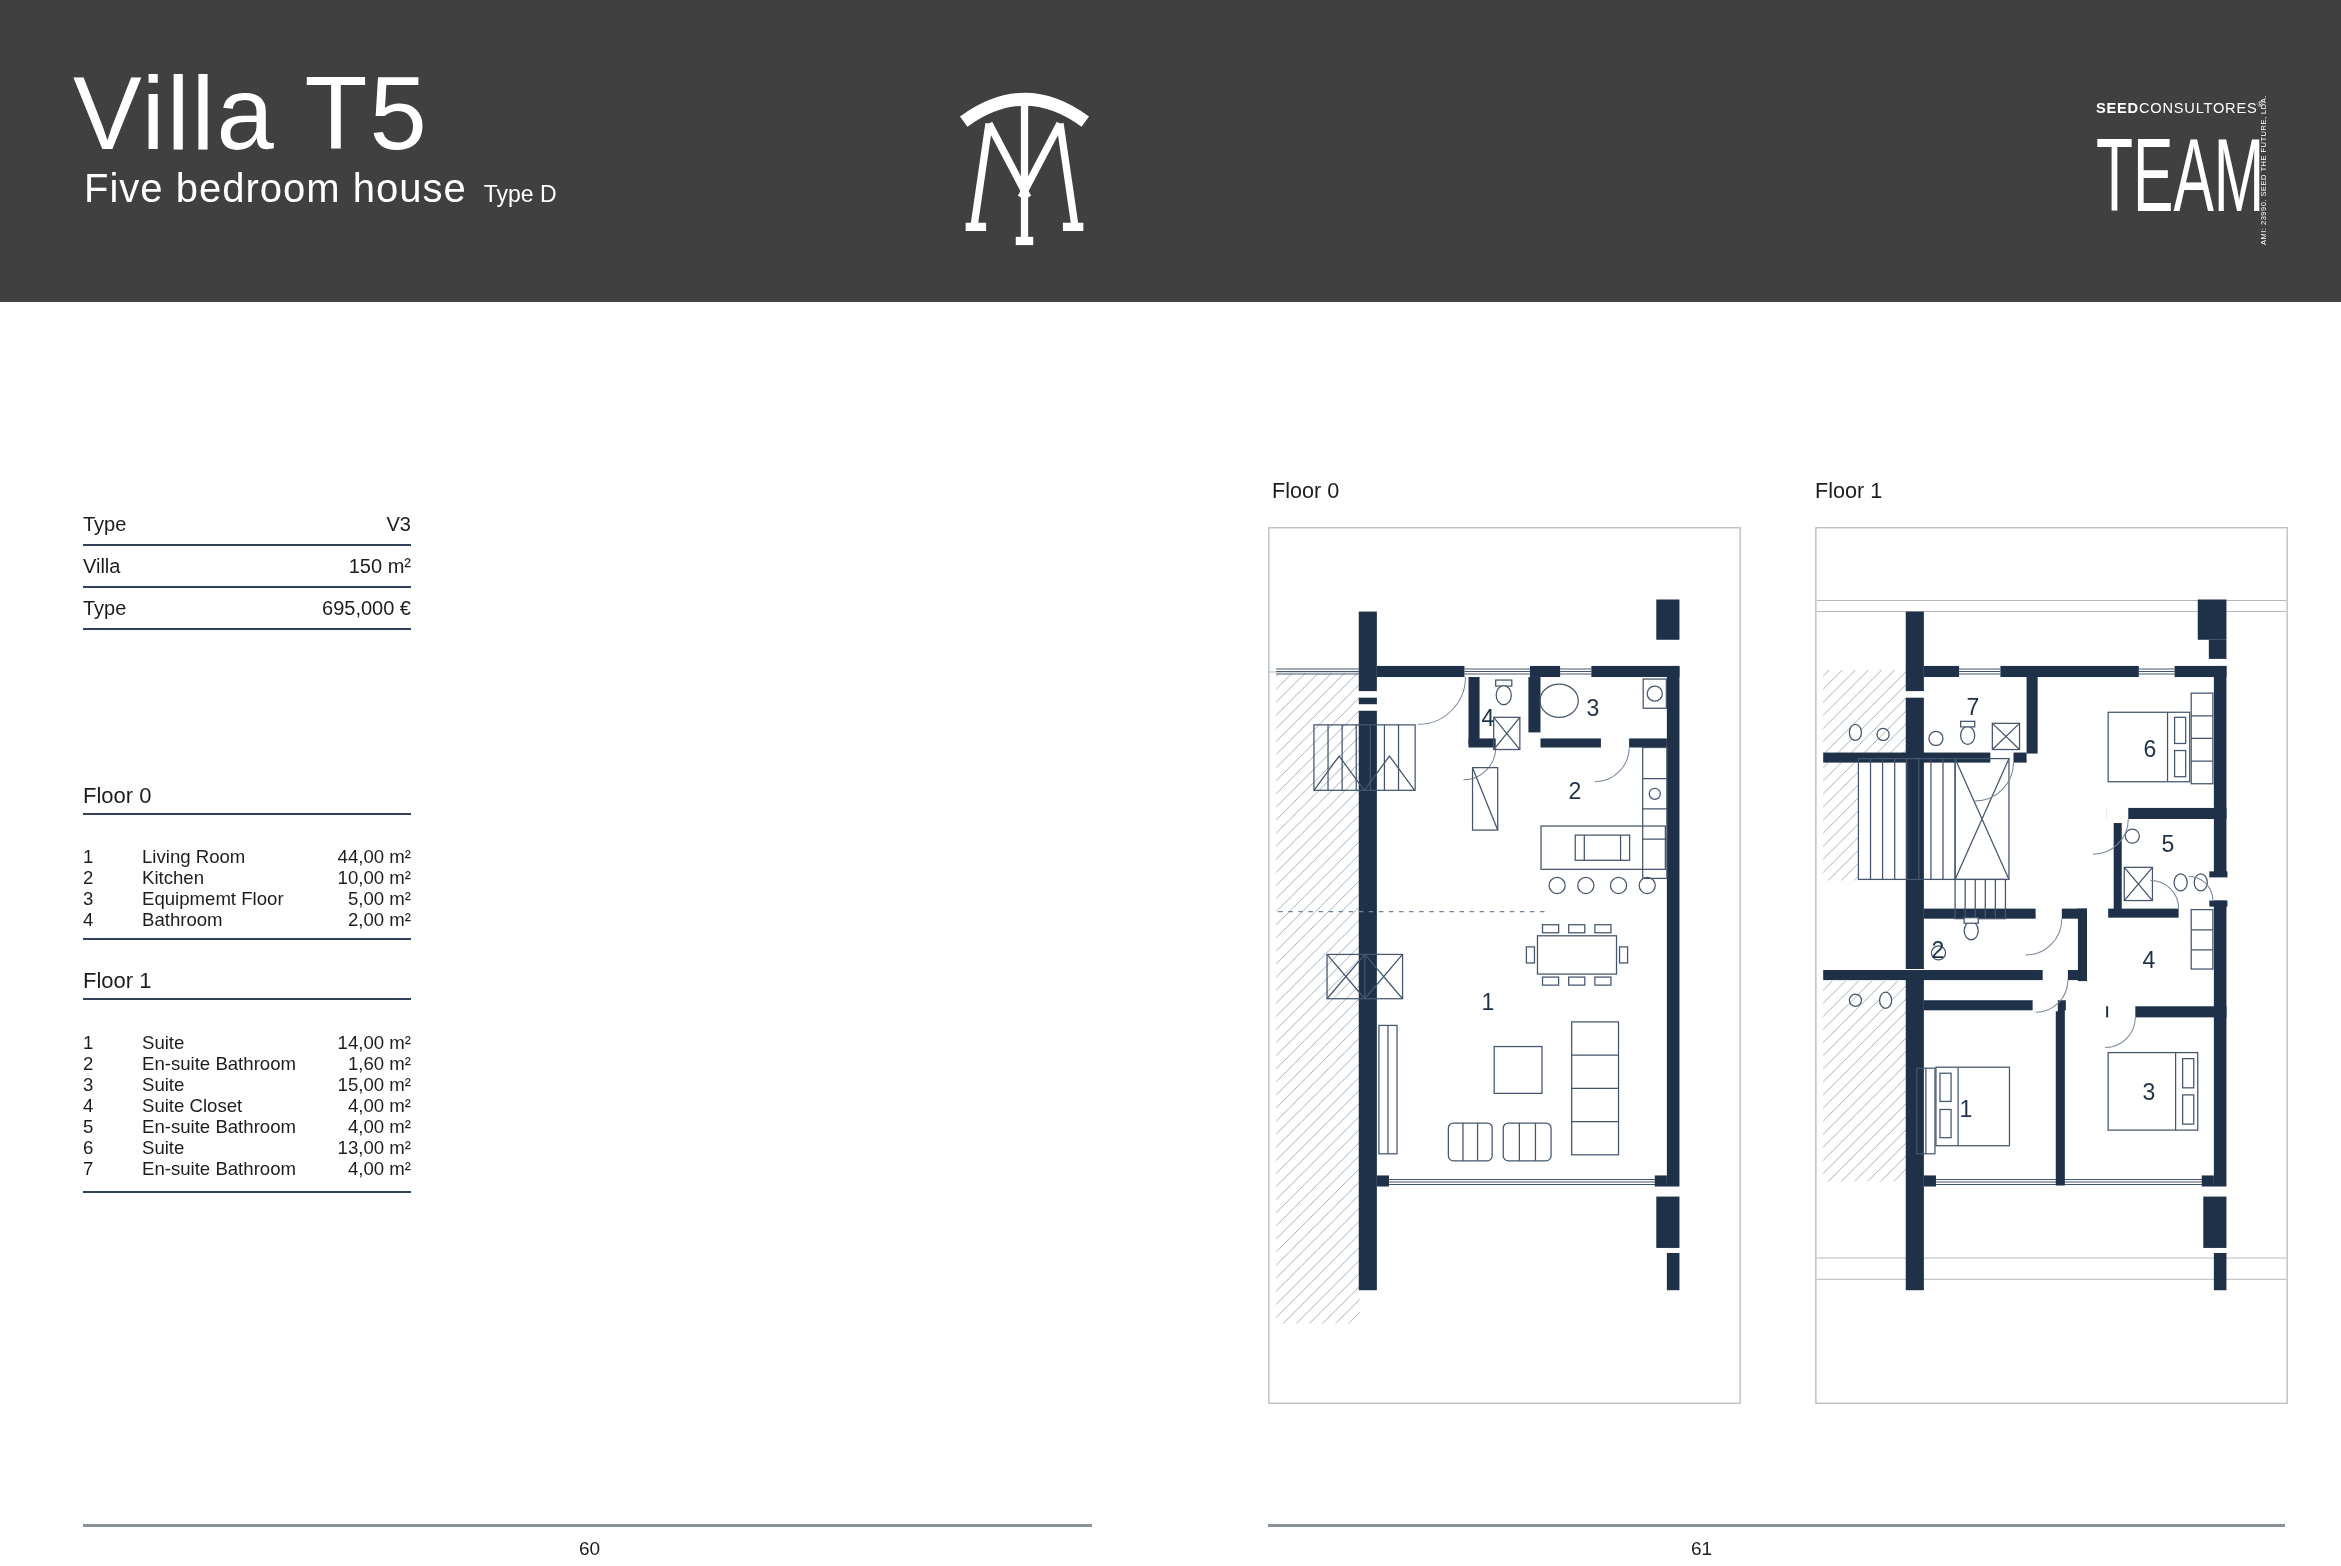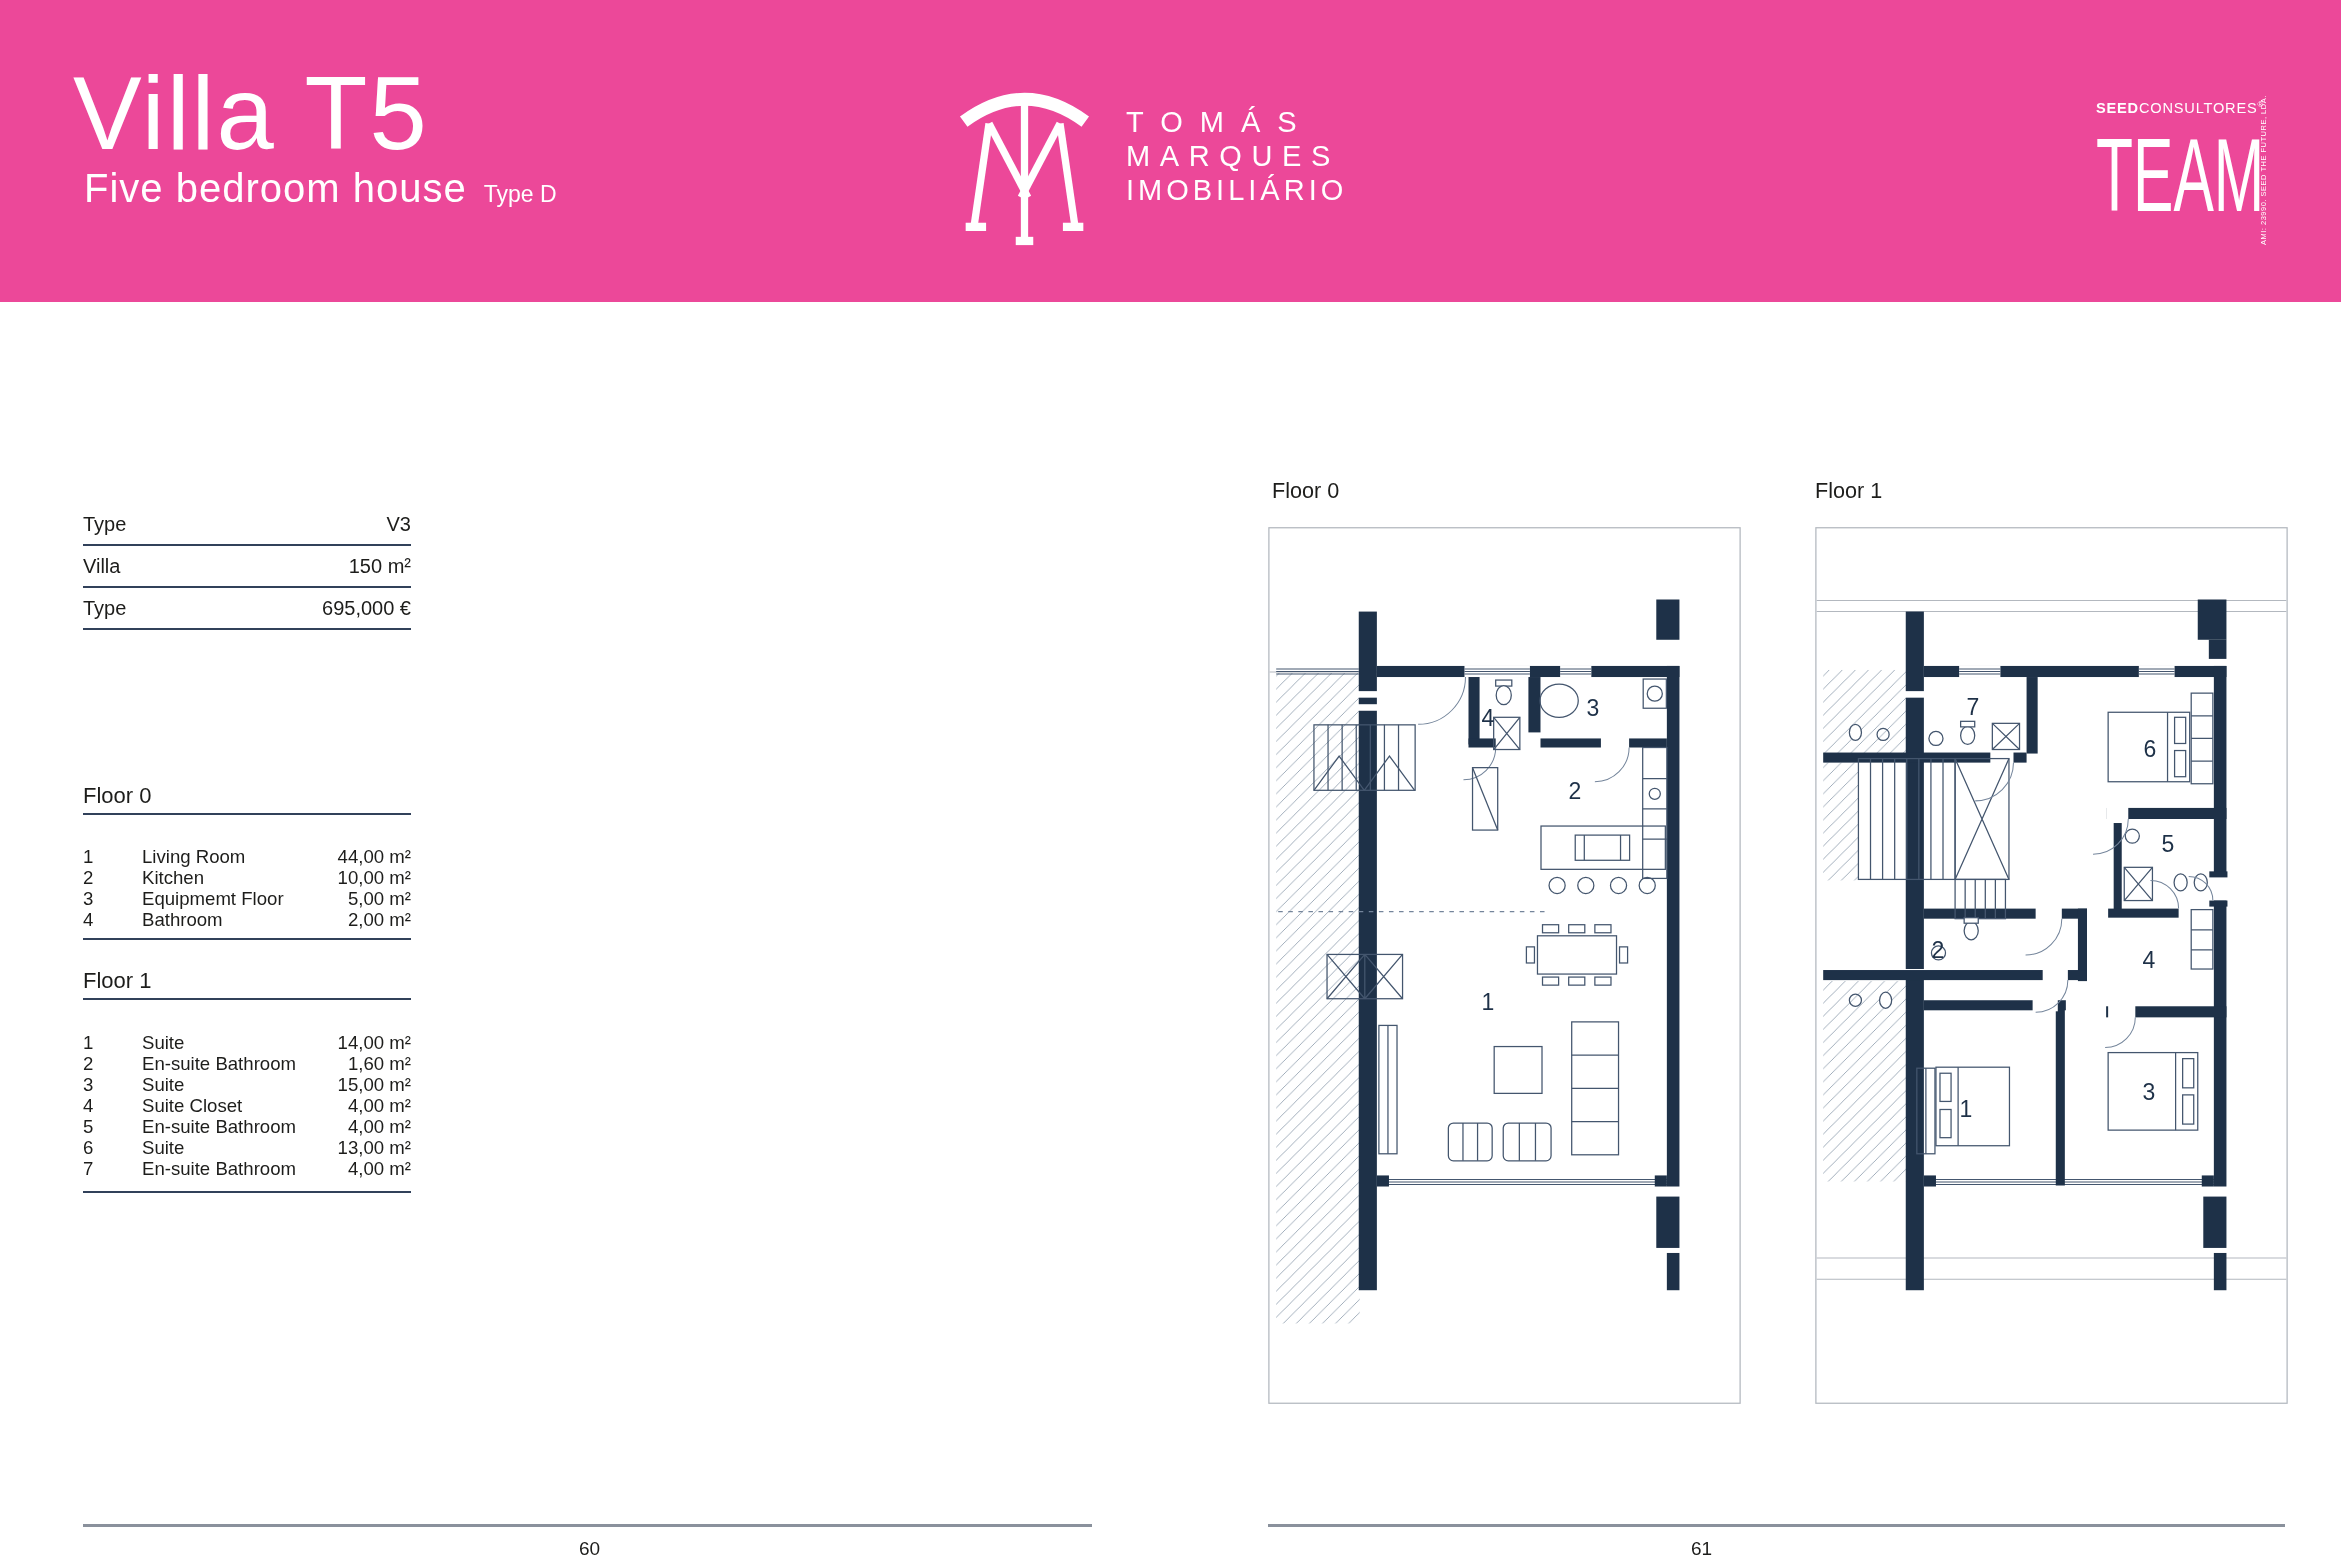--- a/index.html
+++ b/index.html
@@ -1,20 +1,20 @@
 <!DOCTYPE html>
 <html style="font-size:8px"><head>
 <meta charset="utf-8">
 <style>
   html,body{margin:0;padding:0;background:#fff;}
   .page{position:relative;width:2342px;height:1567px;background:#fff;overflow:hidden;
         font-family:"Liberation Sans",sans-serif;color:#1D1D1B;}
 
   
-  .header{position:absolute;left:0;top:0;width:2342px;height:302px;background:#ec4899;color:#fff;text-decoration:underline;}
+  .header{position:absolute;left:0;top:0;width:2342px;height:302px;background:#404040;color:#fff;text-decoration:underline;}
   .title{position:absolute;left:73px;top:60px;font-size:103px;font-weight:200;letter-spacing:2px;line-height:1.05;}
   .subtitle-row{position:absolute;left:84px;top:166px;display:flex;align-items:baseline;gap:17px;}
   .subtitle{font-size:40px;font-weight:300;letter-spacing:1px;}
   .type-d{font-size:23px;font-weight:300;}
 
   .brand{position:absolute;left:954px;top:73px;display:flex;gap:31px;align-items:flex-start;}
   .brand-text{margin-top:32px;}
   .bl{font-size:29px;font-weight:300;line-height:34px;white-space:nowrap;}
   .bl1{letter-spacing:17px;}
   .bl2{letter-spacing:9.6px;}
@@ -81,25 +81,20 @@
           <path d="M218 100 L248 306" stroke-width="15"></path>
           <path d="M72 100 L152 252" stroke-width="15"></path>
           <path d="M218 100 L138 252" stroke-width="15"></path>
         </g>
         <g fill="#fff">
           <rect x="24" y="304" width="42" height="17"></rect>
           <rect x="224" y="304" width="42" height="17"></rect>
           <rect x="127" y="333" width="36" height="17"></rect>
         </g>
       </svg>
-      <div class="brand-text">
-        <div class="bl bl1">TOMÁS</div>
-        <div class="bl bl2">MARQUES</div>
-        <div class="bl bl3">IMOBILIÁRIO</div>
-      </div>
     </div>
 
     <div class="agency">
       <div class="agency-top">
         <span class="bold">SEED</span><span>CONSULTORES</span><span class="agency-reg">®</span>
       </div>
       <div class="team">TEAM</div>
     </div>
     <div class="agency-side">AMI: 23990. SEED THE FUTURE, LDA.</div>
   </div>

